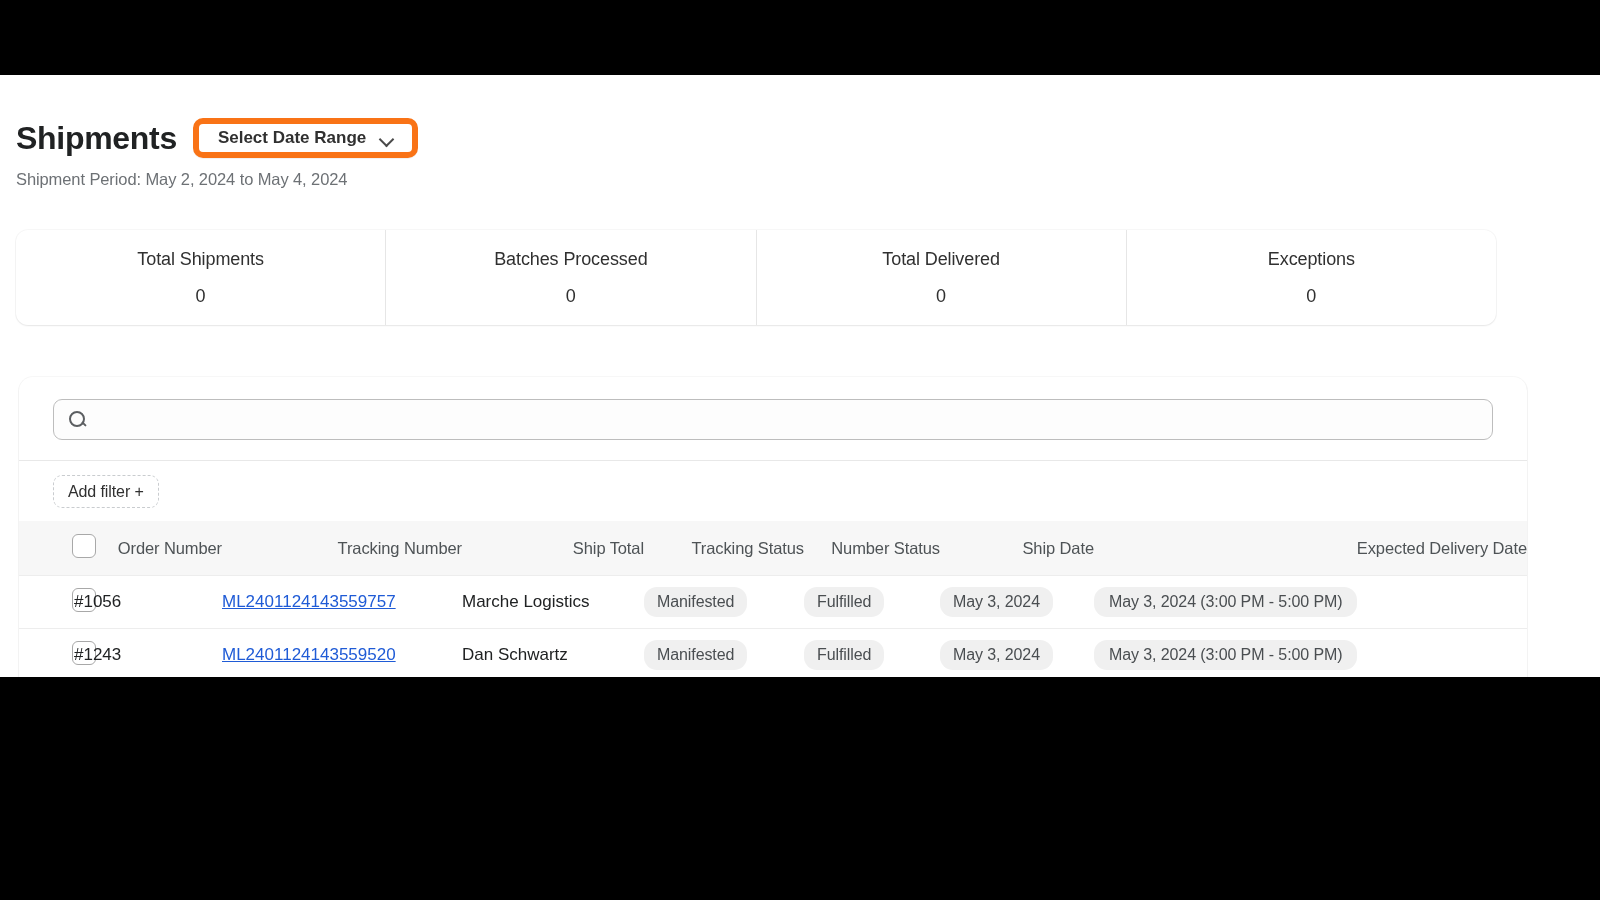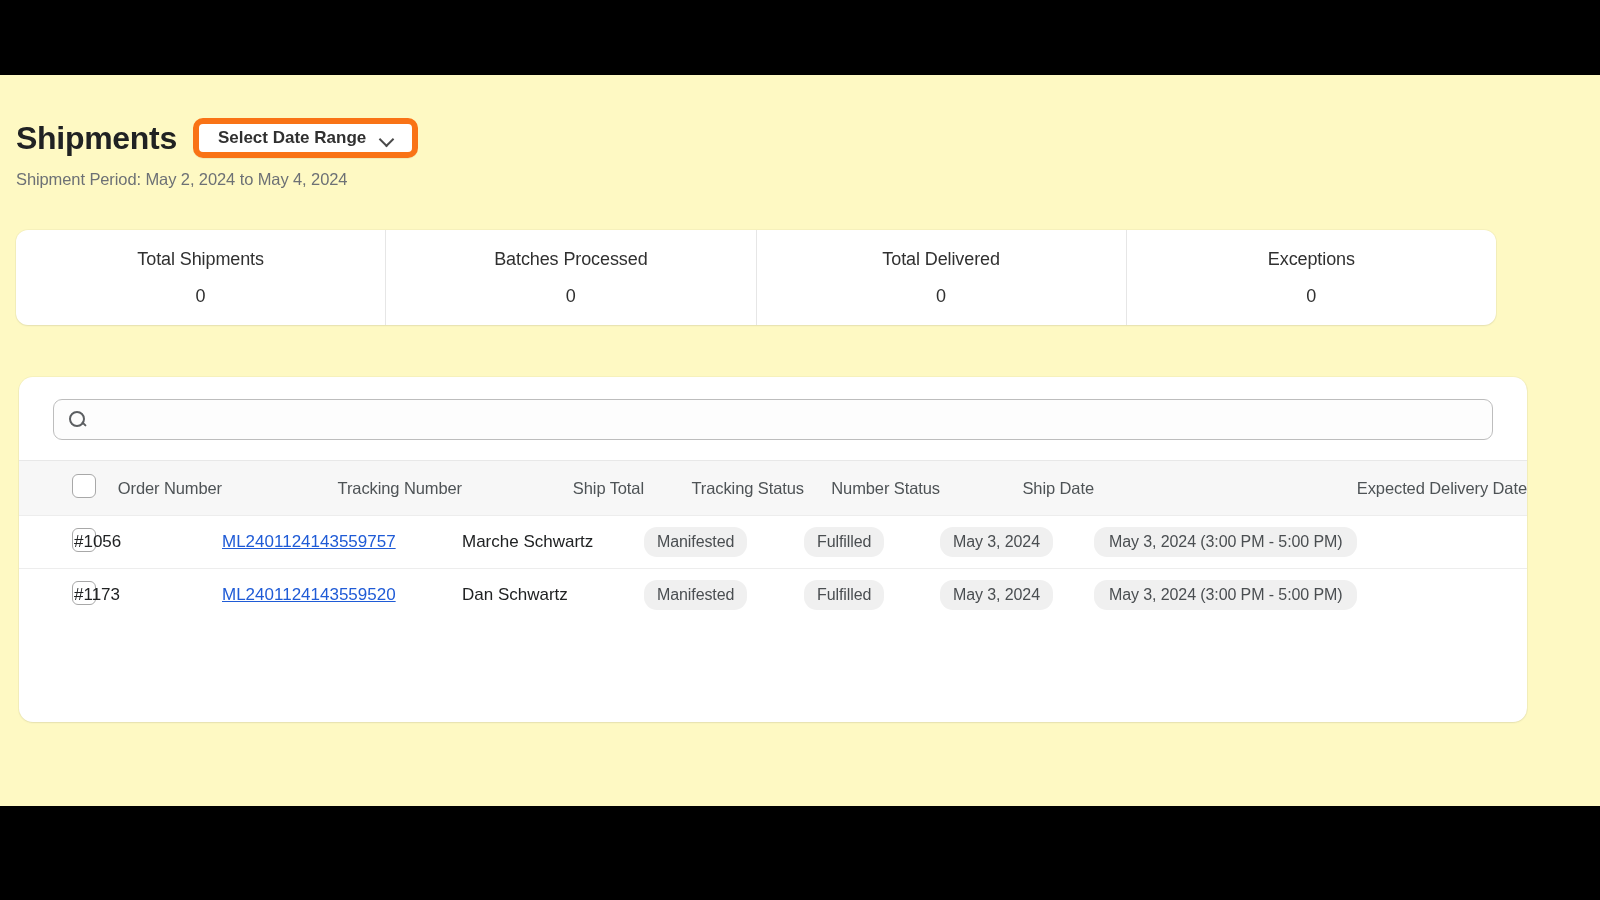--- a/index.html
+++ b/index.html
@@ -27,22 +27,22 @@
     background: #000000;
   }
   .letterbox.top { top: 0; height: 75px; }
   .letterbox.bottom { bottom: 0; height: 75px; }
 
   #page {
     position: absolute;
     top: 75px;
     left: 0;
     width: 1600px;
-    height: 731px;
-    background: #fef9c3;
+    height: 602px;
+    background: #ffffff;
     overflow: hidden;
   }
 
   
   .header-block {
     position: absolute;
     left: 16px;
     top: 43px;
   }
   .title-row {
@@ -322,20 +322,23 @@
 
     <div class="table-card">
 
       <div class="search-row">
         <div class="search-input-wrap">
           <span class="search-icon"></span>
           <input class="search-input" type="text" placeholder="" style="">
         </div>
       </div>
 
+      <div class="filter-row">
+        <button class="add-filter-btn">Add filter +</button>
+      </div>
 
       <table class="data-table">
         <thead>
           <tr>
             <th class="col-check">
               <span class="checkbox"></span>
             </th>
             <th class="col-order">Order Number</th>
             <th class="col-track">Tracking Number</th>
             <th class="col-ship">Ship Total</th>
@@ -348,40 +351,40 @@
         <tbody>
 
           <tr>
             <td class="col-check">
               <span class="checkbox"></span>
             </td>
             <td class="col-order">#1056</td>
             <td class="col-track">
               <span class="tracking-link">ML2401124143559757</span>
             </td>
-            <td class="col-ship">Marche Schwartz</td>
+            <td class="col-ship">Marche Logistics</td>
             <td class="col-tstat">
               <span class="pill">Manifested</span>
             </td>
             <td class="col-ostat">
               <span class="pill">Fulfilled</span>
             </td>
             <td class="col-sdate">
               <span class="pill">May 3, 2024</span>
             </td>
             <td class="col-edate">
               <span class="pill wide">May 3, 2024 (3:00 PM - 5:00 PM)</span>
             </td>
           </tr>
 
           <tr>
             <td class="col-check">
               <span class="checkbox"></span>
             </td>
-            <td class="col-order">#1173</td>
+            <td class="col-order">#1243</td>
             <td class="col-track">
               <span class="tracking-link">ML2401124143559520</span>
             </td>
             <td class="col-ship">Dan Schwartz</td>
             <td class="col-tstat">
               <span class="pill">Manifested</span>
             </td>
             <td class="col-ostat">
               <span class="pill">Fulfilled</span>
             </td>

